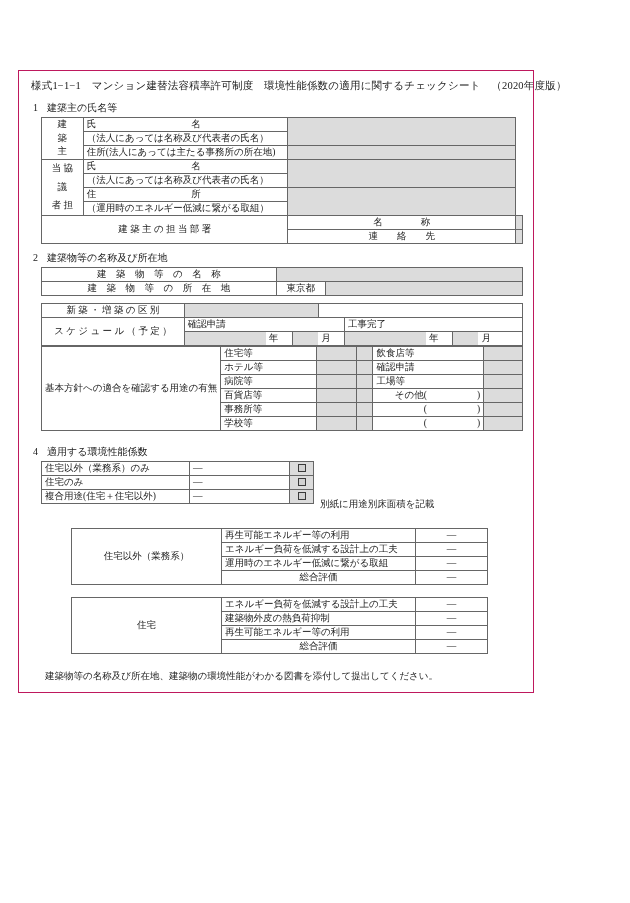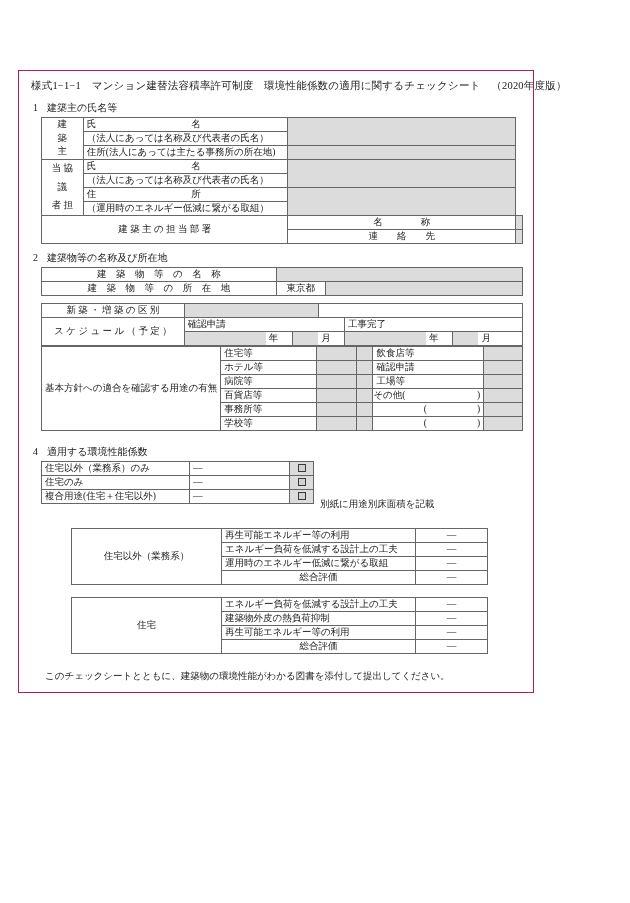--- a/index.html
+++ b/index.html
@@ -267,21 +267,21 @@
         <td class="fill"></td>
         <td class="fill" style="border-left:none;border-right:1px solid #666"></td>
         <td>工場等</td>
         <td class="fill"></td>
       </tr>
       <tr>
         <td>百貨店等</td>
         <td class="fill"></td>
         <td class="fill" style="border-left:none;border-right:1px solid #666"></td>
         <td style="padding:0">
-          <div class="row-flex" style="justify-content:space-between">
+          <div class="row-flex" style="justify-content:flex-end">
             <span>その他(</span>
             <span class="fill" style="display:inline-block;width:50px;height:12px"></span>
             <span style="padding-right:3px">)</span>
           </div>
         </td>
         <td class="fill"></td>
       </tr>
       <tr>
         <td>事務所等</td>
         <td class="fill"></td>
@@ -398,15 +398,15 @@
           <td class="ctr">—</td>
         </tr>
         <tr>
           <td class="ctr">総合評価</td>
           <td class="ctr">—</td>
         </tr>
       </tbody>
     </table>
   </div>
 
-  <div class="footer-note">このチェックシートとともに、建築物の環境性能がわかる図書を添付して提出してください。</div>
+  <div class="footer-note">建築物等の名称及び所在地、建築物の環境性能がわかる図書を添付して提出してください。</div>
 
 </div>
 
 </body></html>

